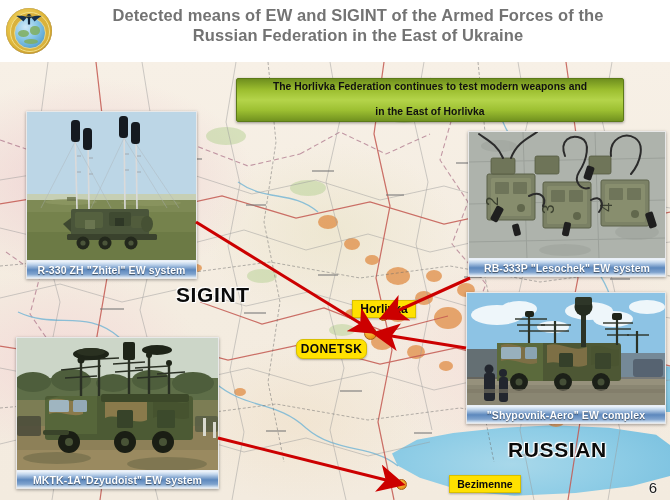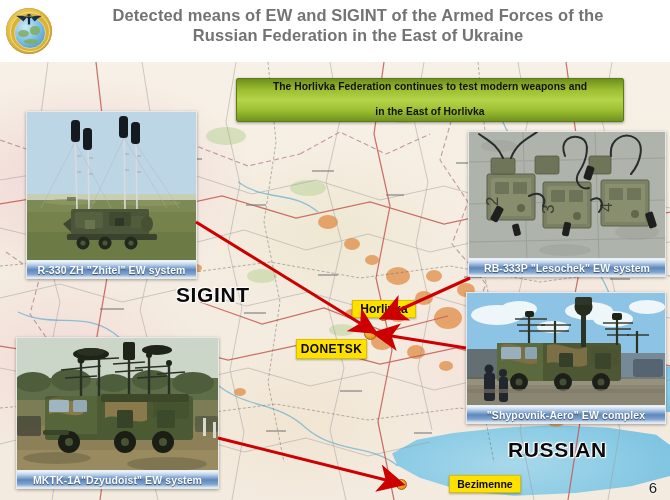--- a/index.html
+++ b/index.html
@@ -96,21 +96,21 @@
     font-size:21px;letter-spacing:.6px;
     text-shadow:0 0 3px #fff,0 0 3px #fff,1px 1px 0 #fff,-1px -1px 0 #fff;}
   #lblUkraine{left:176px;top:283px;}
   #lblRF{left:508px;top:438px;text-align:center;line-height:23px;}
 
   .citytag{position:absolute;z-index:26;background:#ffe100;color:#0a0a0a;
     font-weight:bold;border:1px solid #d8bf00;
     display:flex;align-items:center;justify-content:center;
     box-shadow:0 1px 2px rgba(0,0,0,.3);}
   #tagHorlivka{left:352px;top:300px;width:62px;height:16px;font-size:12px;}
-  #tagDonetsk{left:296px;top:339px;width:69px;height:18px;font-size:12px;letter-spacing:.4px;}
+  #tagDonetsk{left:296px;top:339px;width:69px;height:18px;font-size:12px;letter-spacing:.4px;border-radius:7px;}
   #tagBezimenne{left:414px;top:475px;width:70px;height:16px;font-size:10.5px;margin-left:35px;}
 
   .citydot{position:absolute;z-index:25;border-radius:50%;
     background:radial-gradient(circle at 35% 30%,#ffd24a,#e8941c 70%,#c9761a 100%);
     border:1px solid #a85f14;}
   #dotHorlivka{left:378px;top:310px;width:9px;height:9px;}
   #dotDonetsk{left:364px;top:327px;width:11px;height:11px;}
   #dotBezimenne{left:396px;top:479px;width:9px;height:9px;}
 
   #pageno{position:absolute;right:13px;bottom:4px;z-index:30;color:#1a1a1a;

